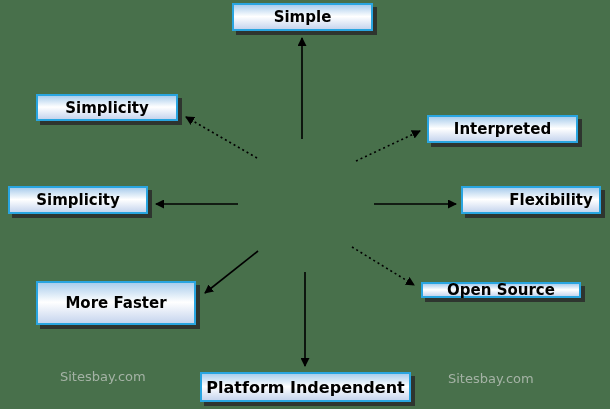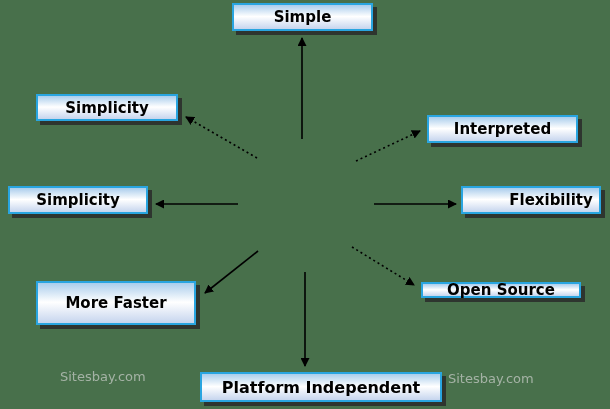--- a/index.html
+++ b/index.html
@@ -33,21 +33,21 @@
     color: #000;
     font-weight: bold;
     font-size: 15px;
     white-space: nowrap;
   }
 
   .node-simple      { left: 232px; top: 3px;   width: 141px; height: 28px; }
   .node-interpreted { left: 427px; top: 103px; width: 151px; height: 28px; margin-top: 12px; }
   .node-flexibility { left: 461px; top: 186px; width: 140px; height: 28px; padding-left: 40px; }
   .node-open-source { left: 421px; top: 282px; width: 160px; height: 16px; }
-  .node-platform    { left: 200px; top: 372px; width: 242px; height: 30px; font-size: 16px; }
+  .node-platform    { left: 200px; top: 372px; width: 211px; height: 30px; font-size: 16px; }
   .node-more-faster { left: 36px;  top: 281px; width: 160px; height: 44px; }
   .node-simplicity  { left: 8px;   top: 186px; width: 140px; height: 28px; }
   .node-efficiency  { left: 36px;  top: 94px;  width: 142px; height: 27px; }
 
   .center-circle {
     position: absolute;
     left: 239px; top: 139px;
     width: 128px; height: 128px;
     background: #ffffff;
     border: 3px solid #9cbfe2;

